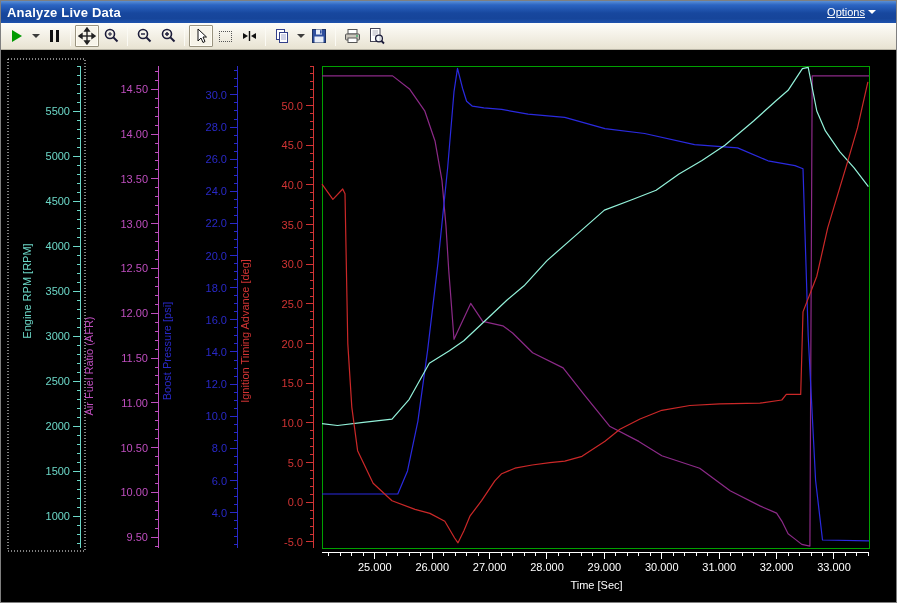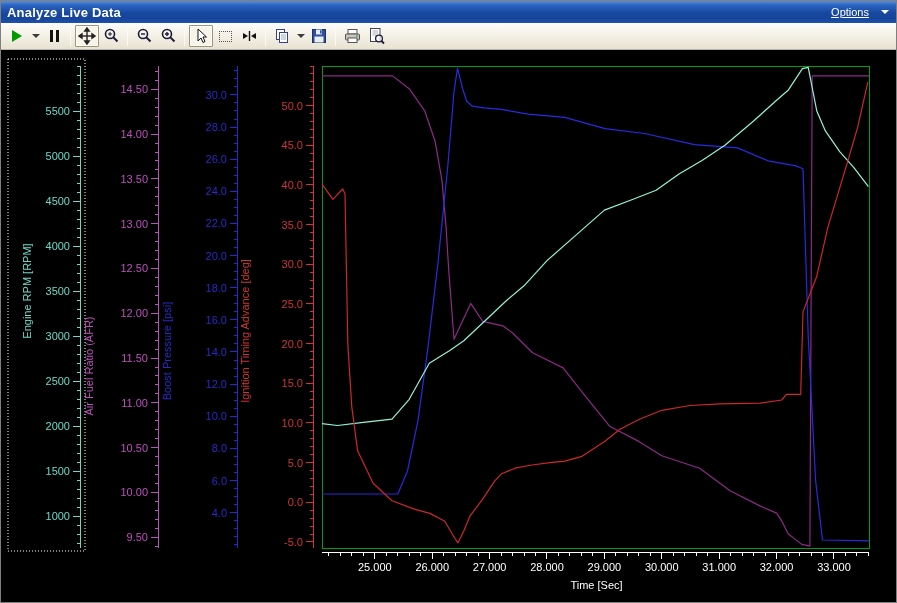--- a/index.html
+++ b/index.html
@@ -5,24 +5,24 @@
   * { margin:0; padding:0; box-sizing:border-box; }
   body { background:#3a3a3a; font-family:"Liberation Sans", sans-serif; }
   .window {
     width:897px; height:603px; background:#000;
     border:1px solid #7f7f7f; position:relative; overflow:hidden;
   }
   .title-bar {
     height:22px;
     background:linear-gradient(180deg,#5a8fd6 0%,#2c65c2 18%,#17479e 55%,#16459a 80%,#1d52ae 100%);
     display:flex; align-items:center; justify-content:space-between;
-    padding:0 7px 0 6px;
+    padding:0 20px 0 6px;
   }
   .title-text { color:#fff; font-size:13px; font-weight:bold; letter-spacing:0.2px; }
-  .options-btn { color:#fff; font-size:11px; display:flex; align-items:center; gap:12px; cursor:default;text-decoration:underline; }
+  .options-btn { color:#fff; font-size:11px; display:flex; align-items:center; gap:3px; cursor:default;text-decoration:underline; }
   .caret-down-white { width:0; height:0; border-left:4px solid transparent; border-right:4px solid transparent; border-top:4px solid #fff; }
   .toolbar {
     height:27px;
     background:linear-gradient(180deg,#fdfdfa 0%,#f4f1e7 45%,#e8e3d2 100%);
     border-bottom:1px solid #b9b5a6;
     display:flex; align-items:center; padding:0 4px;
   }
   .tb-btn {
     width:24px; height:22px; display:flex; align-items:center; justify-content:center;
     border:1px solid transparent; border-radius:1px; position:relative;

